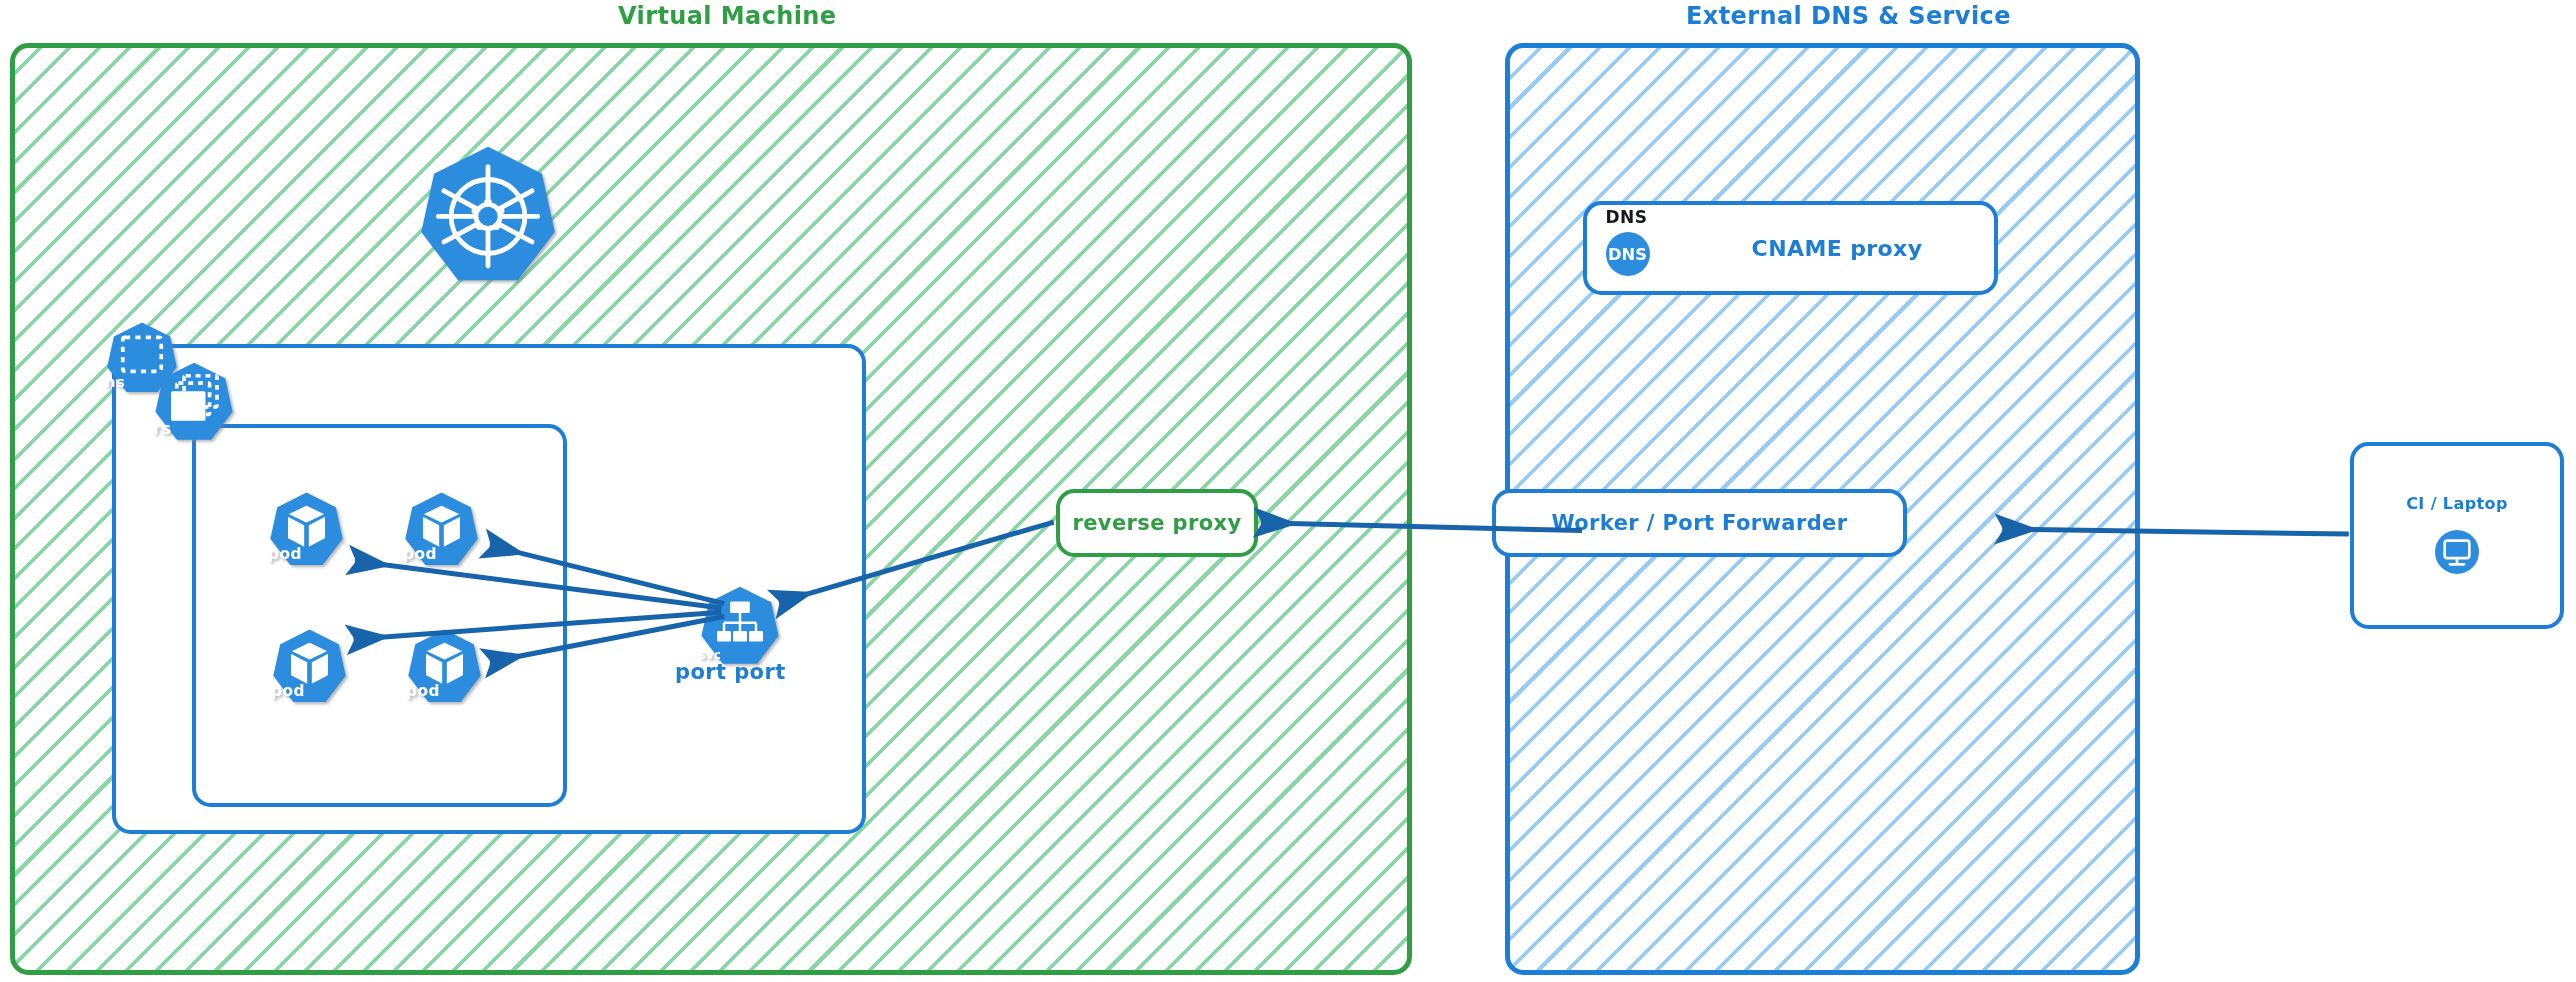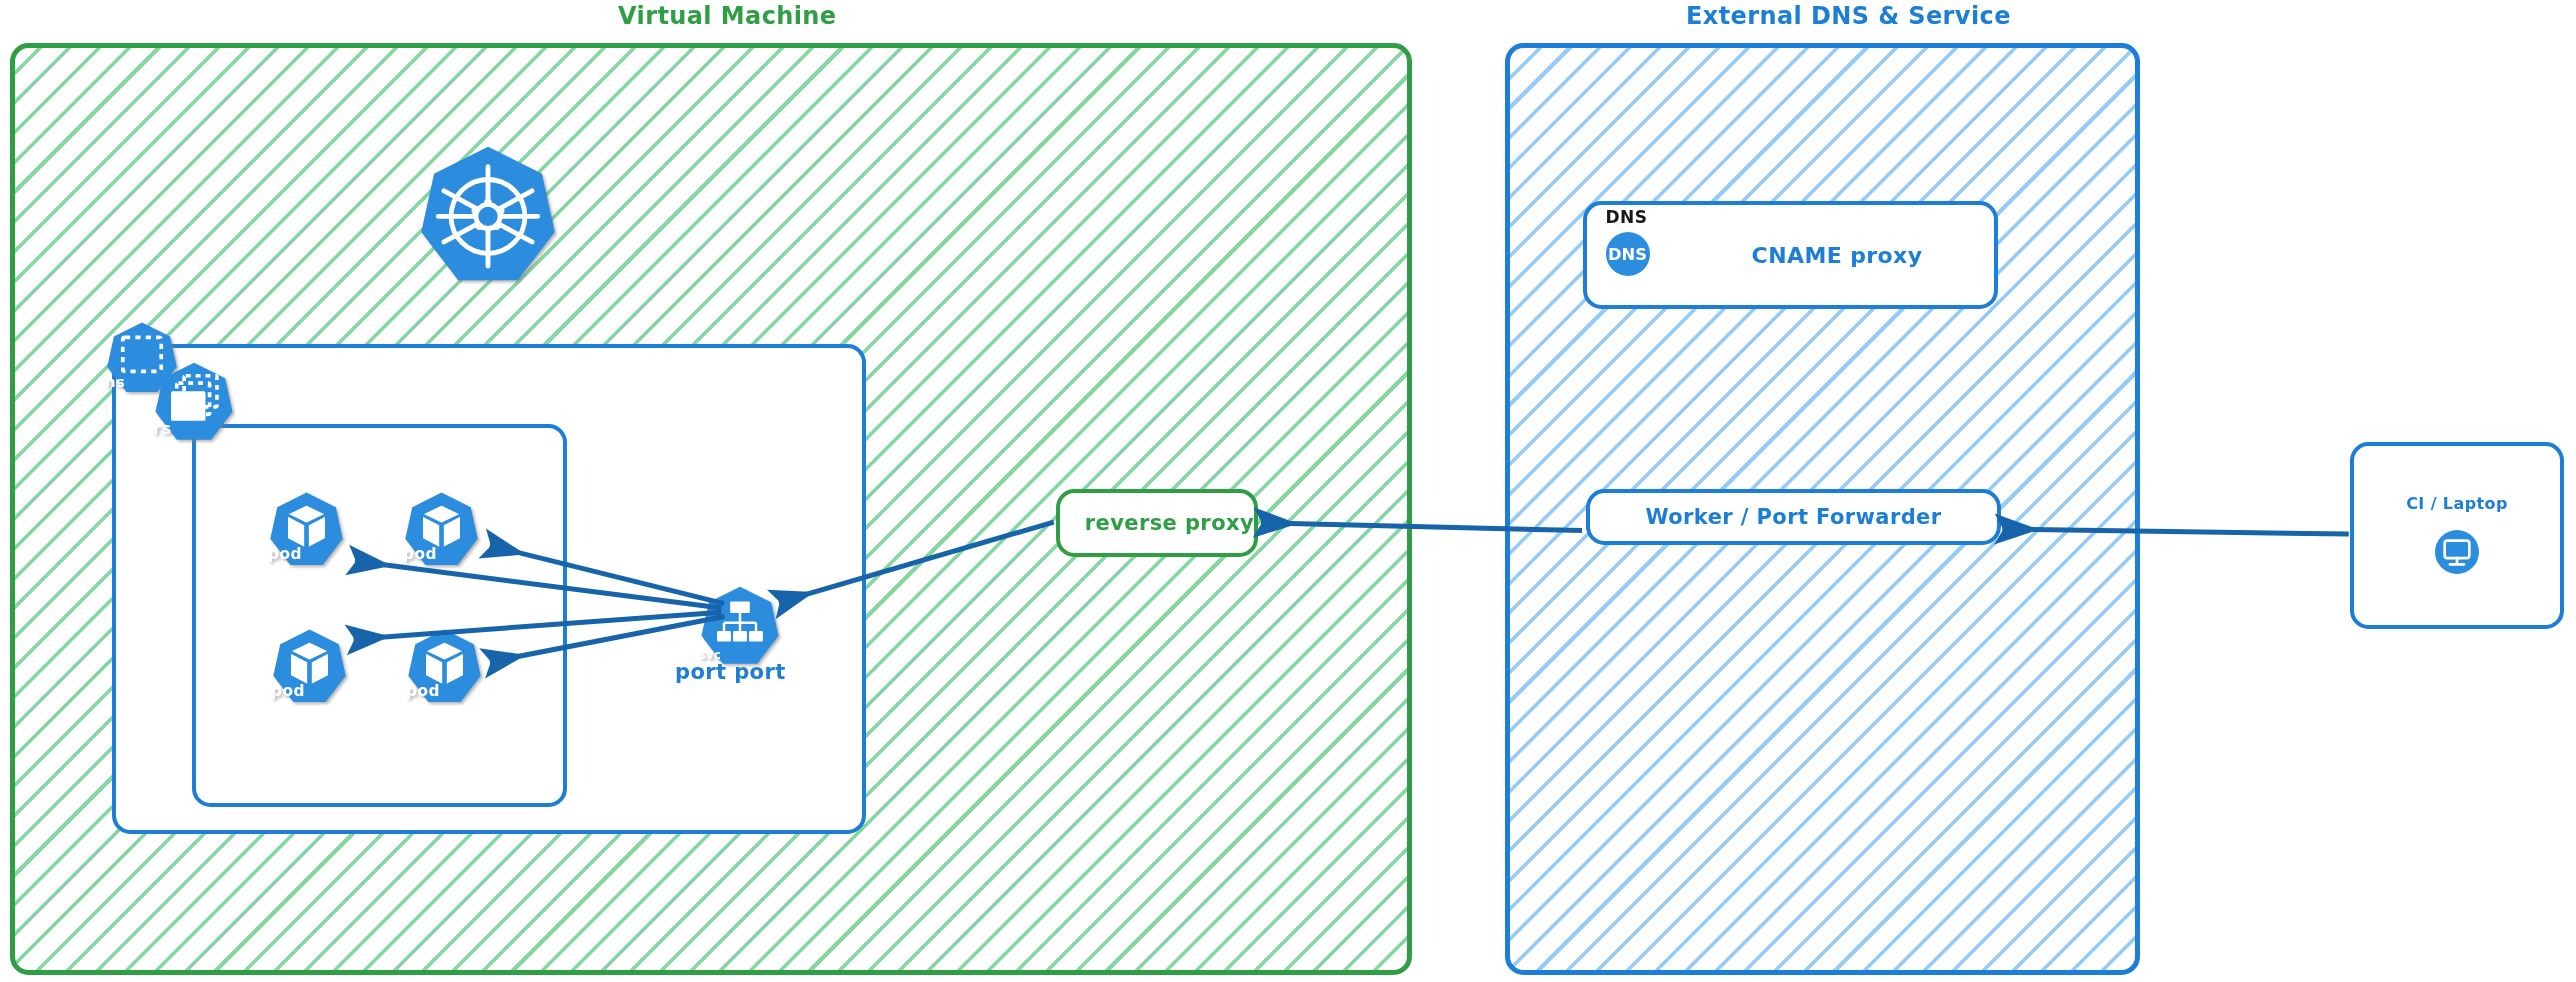--- a/index.html
+++ b/index.html
@@ -70,29 +70,29 @@
     border-radius: 18.5px;
   }
   .wbox.blue  { border: 4.3px solid #1c7ed6; }
   .wbox.green { border: 4.3px solid #2f9e44; }
 
   #ns-box { left: 112px; top: 344px; width: 754px; height: 490px; }
   #rs-box { left: 192px; top: 424px; width: 375px; height: 383px; }
 
   #reverse-proxy {
     left: 1056px; top: 489px; width: 202px; height: 68px;
-    display: flex; align-items: center; justify-content: flex-end;
+    display: flex; align-items: center; justify-content: center;
   }
   #reverse-proxy .lbl { color: #2f9e44; font-size: 21px; white-space: nowrap; }
 
   #dns-box {
-    left: 1583px; top: 201px; width: 415px; height: 108px;
+    left: 1583px; top: 201px; width: 415px; height: 94px;
   }
   #worker-box {
-    left: 1586px; top: 489px; width: 415px; height: 56px;
+    left: 1492px; top: 489px; width: 415px; height: 68px;
     display: flex; align-items: center; justify-content: center;
   }
   #worker-box .lbl { color: #1c7ed6; font-size: 21px; white-space: nowrap; }
 
   #ci-box {
     left: 2350px; top: 442px; width: 214px; height: 187px;
   }
 
   
   #dns-kicker {

